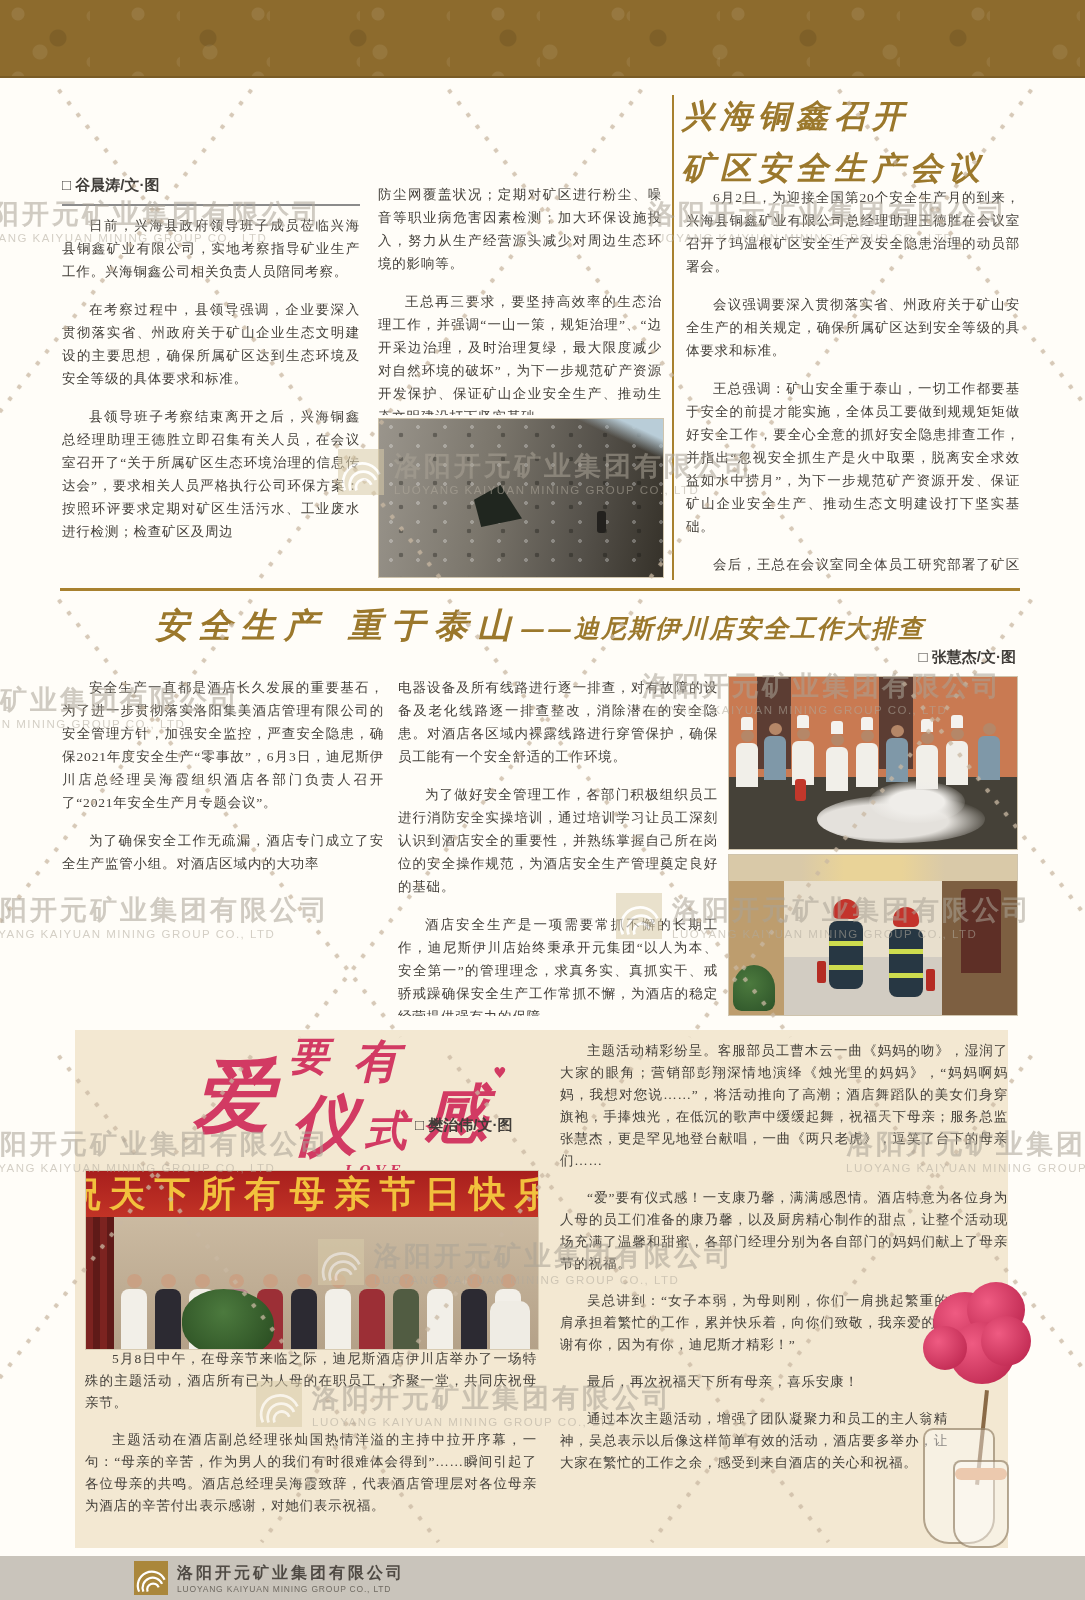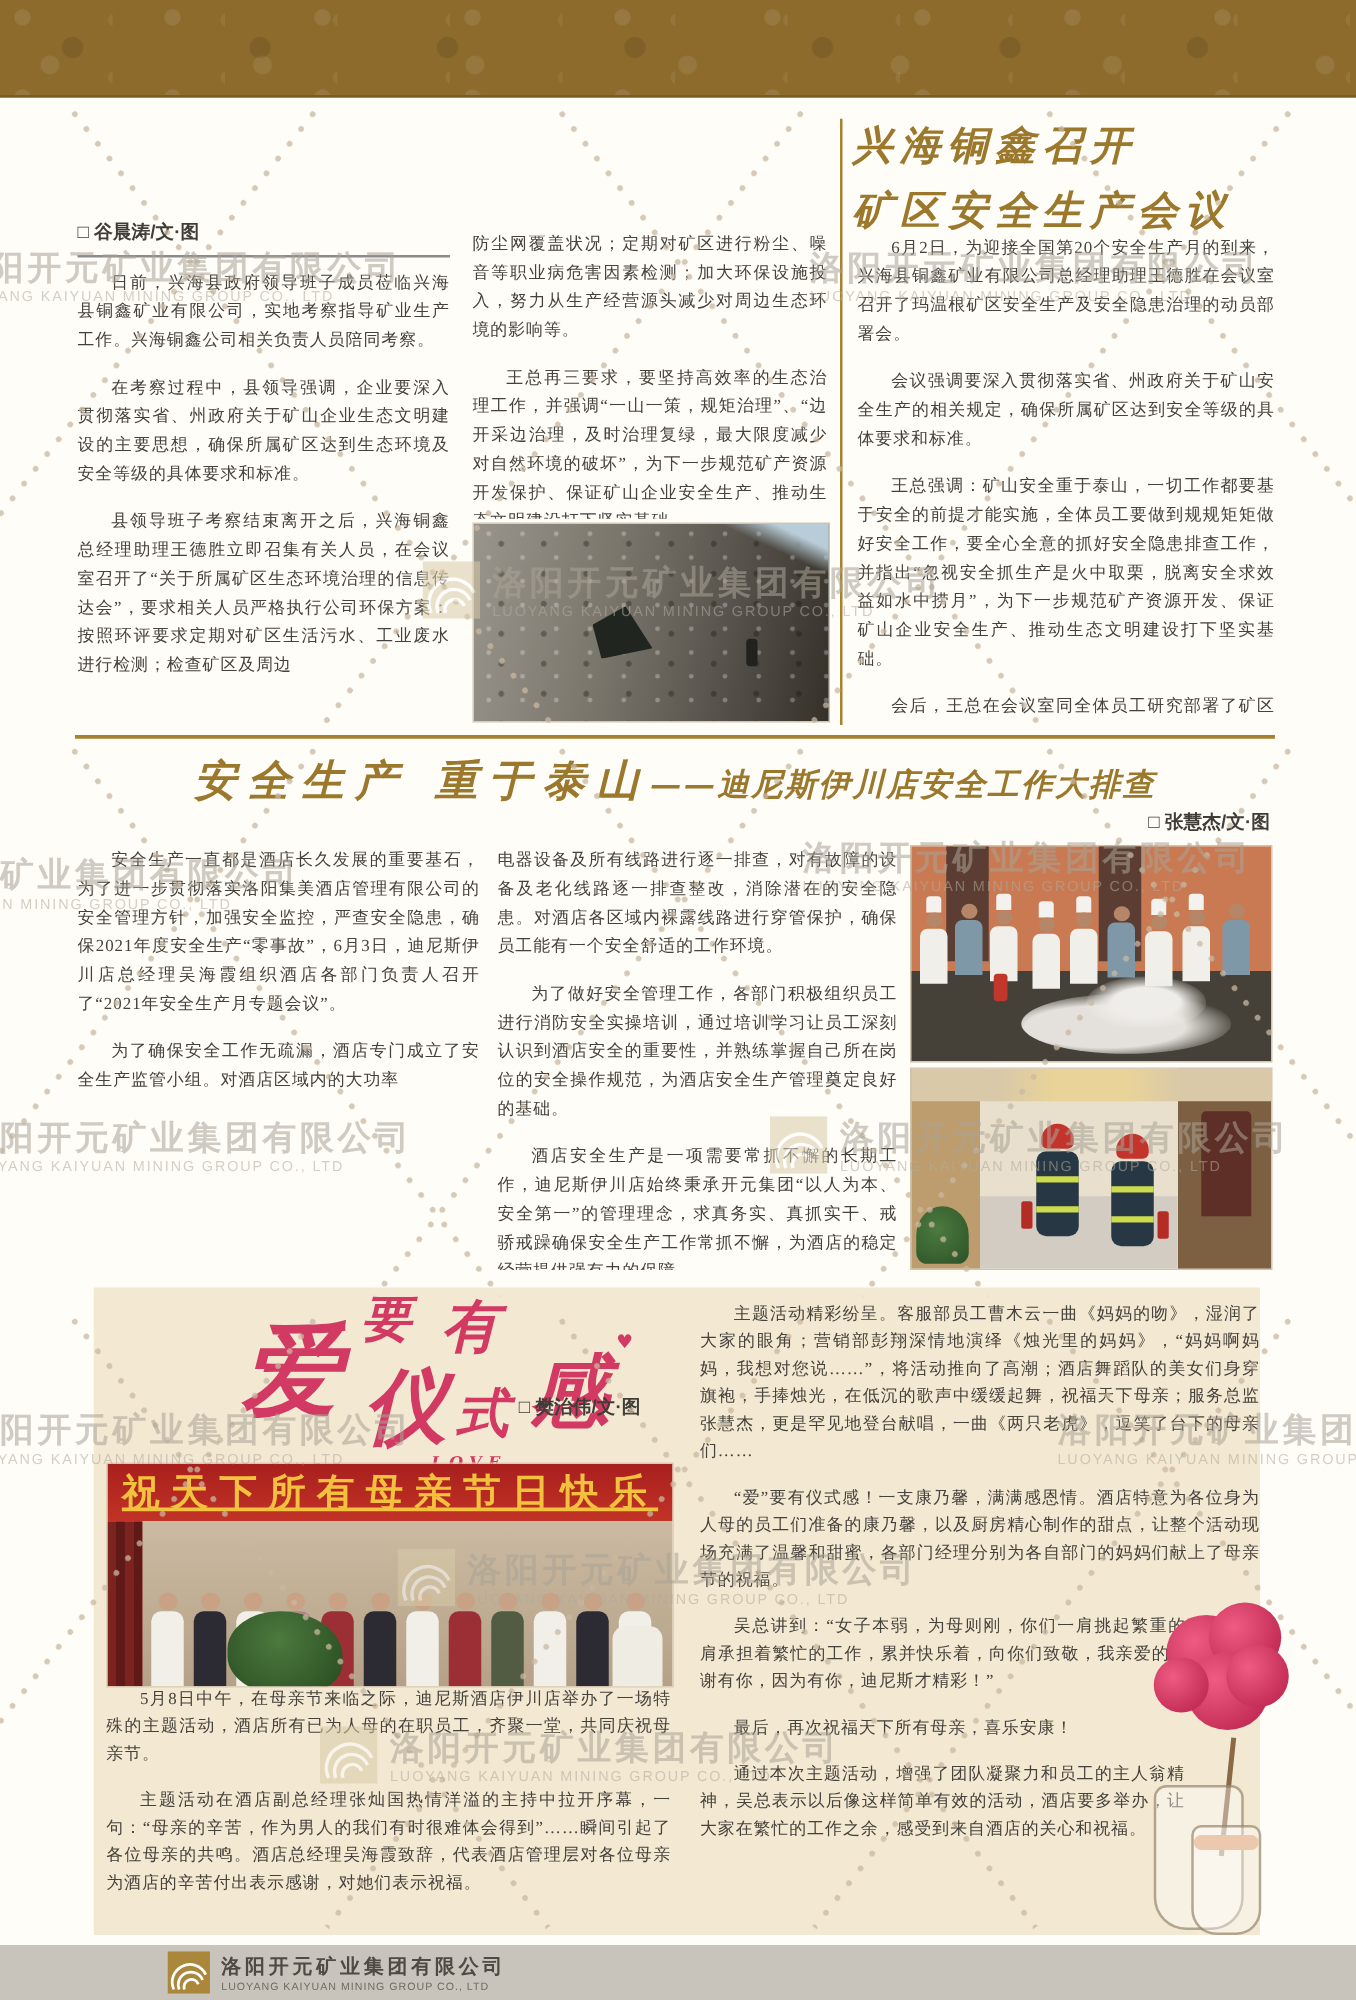--- a/index.html
+++ b/index.html
@@ -96,22 +96,22 @@
   .lv3{left:160px;top:2px;font-size:46px;}
   .lv4{left:98px;top:56px;font-size:66px;}
   .lv5{left:172px;top:74px;font-size:42px;}
   .lv6{left:230px;top:46px;font-size:64px;}
   .lv-en{left:152px;top:128px;font-size:13px;letter-spacing:5px;}
   .lv-heart{left:300px;top:30px;font-size:15px;font-style:normal;}
 
   .photo4{position:absolute;left:10px;top:140px;width:452px;height:178px;border:1px solid #d8cbb2;overflow:hidden;}
   .p4banner{position:absolute;left:0;top:0;width:100%;height:46px;
     background:linear-gradient(#a81f1d,#c23326);display:flex;align-items:center;justify-content:center;}
-  .p4banner .btxt{color:#f2c13d;font-weight:bold;font-size:30px;letter-spacing:9px;
-    font-family:"DejaVu Serif",serif;white-space:nowrap;text-decoration:underline;}
+  .p4banner .btxt{color:#f2c13d;font-weight:bold;font-size:36px;letter-spacing:9px;
+    font-family:"DejaVu Serif",serif;white-space:nowrap;}
   .p4body{position:absolute;left:0;top:46px;width:100%;height:132px;
     background:linear-gradient(#cbbaa1,#b4a188);}
   .curtain{position:absolute;left:0;top:0;width:28px;height:100%;
     background:repeating-linear-gradient(90deg,#7c2320 0 7px,#5f1a18 7px 14px);}
   .p4fig{position:absolute;bottom:0;width:28px;}
   .p4fig .hd{width:15px;height:14px;border-radius:50%;background:#c9a184;margin:0 auto;}
   .p4fig .bd{width:26px;height:60px;margin:1px auto 0;border-radius:8px 8px 0 0;}
   .p4plant{position:absolute;left:96px;bottom:-6px;width:92px;height:66px;border-radius:50% 60% 40% 50%;
     background:radial-gradient(circle at 45% 35%, #4c7a3e, #27491f);}
   .p4chair{position:absolute;right:8px;bottom:-4px;width:40px;height:52px;background:#efece4;

